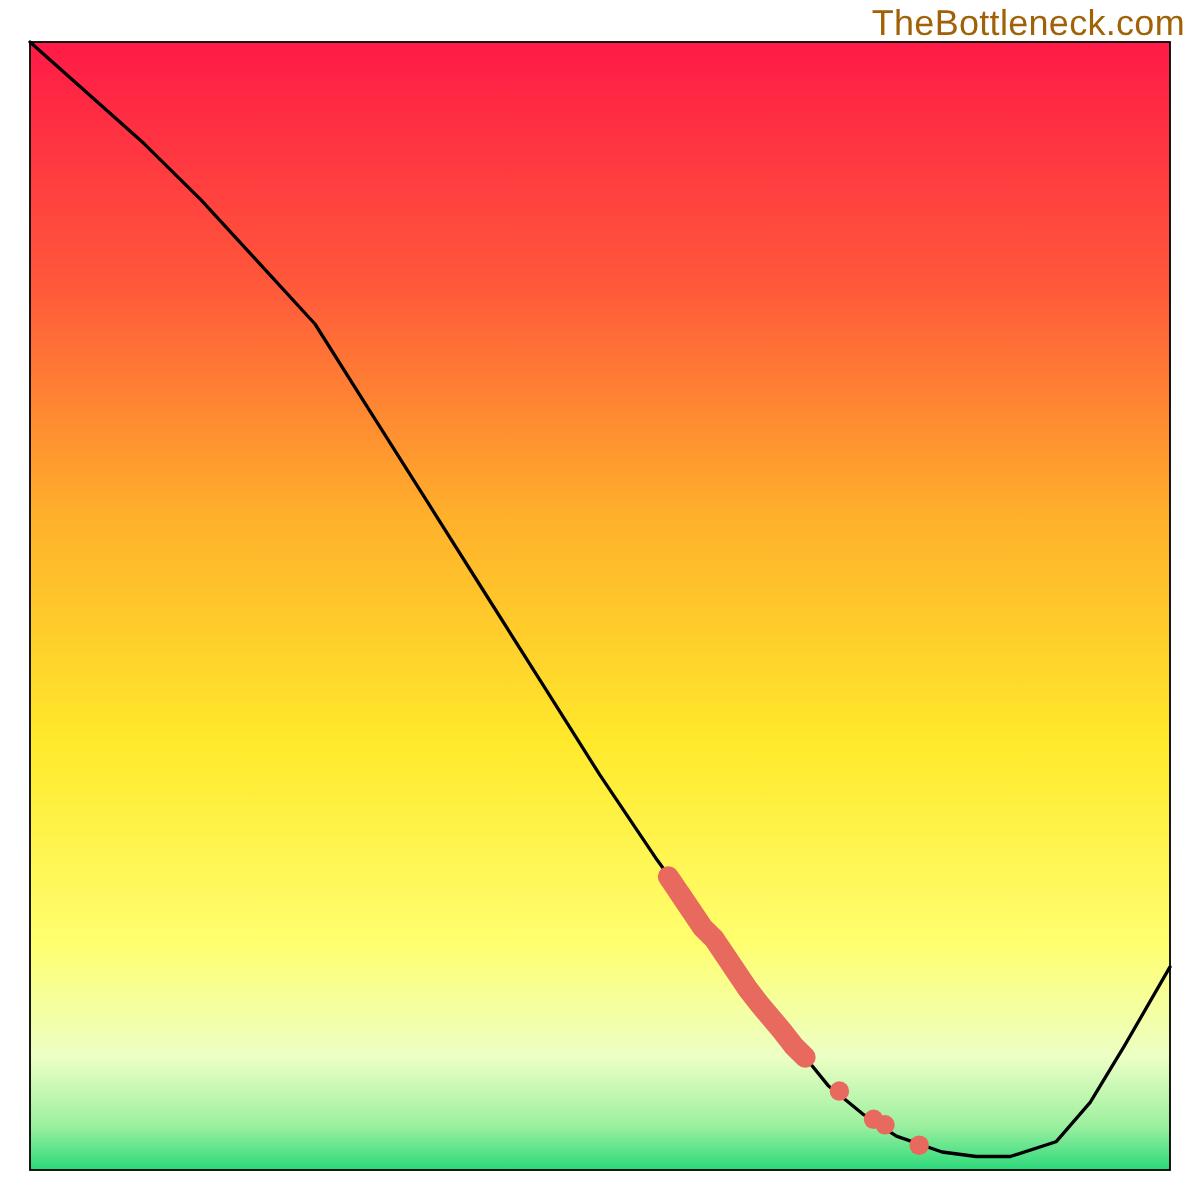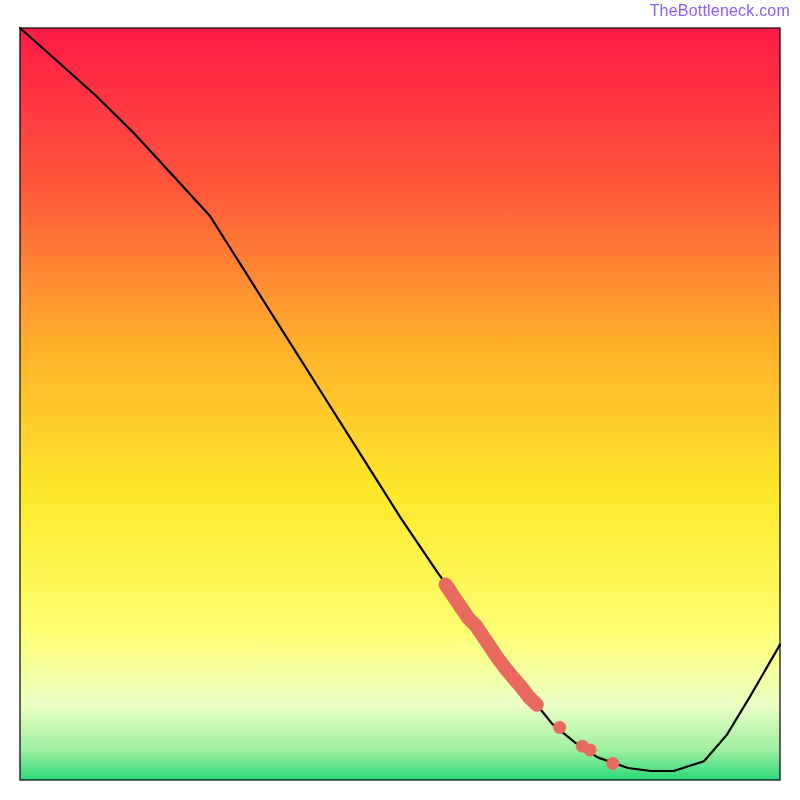--- a/index.html
+++ b/index.html
@@ -13,23 +13,23 @@
   }
   .chart-wrap {
     position: relative;
     width: 800px;
     height: 800px;
   }
   .watermark {
     position: absolute;
     top: 2px;
     right: 10px;
-    font-size: 16px;
+    font-size: 24px;
     font-weight: 500;
-    color: #8b5cf6;
+    color: #a16207;
     letter-spacing: 0.2px;
     z-index: 10;
   }
   svg.chart {
     position: absolute;
     top: 0;
     left: 0;
   }
 </style>
 </head>

